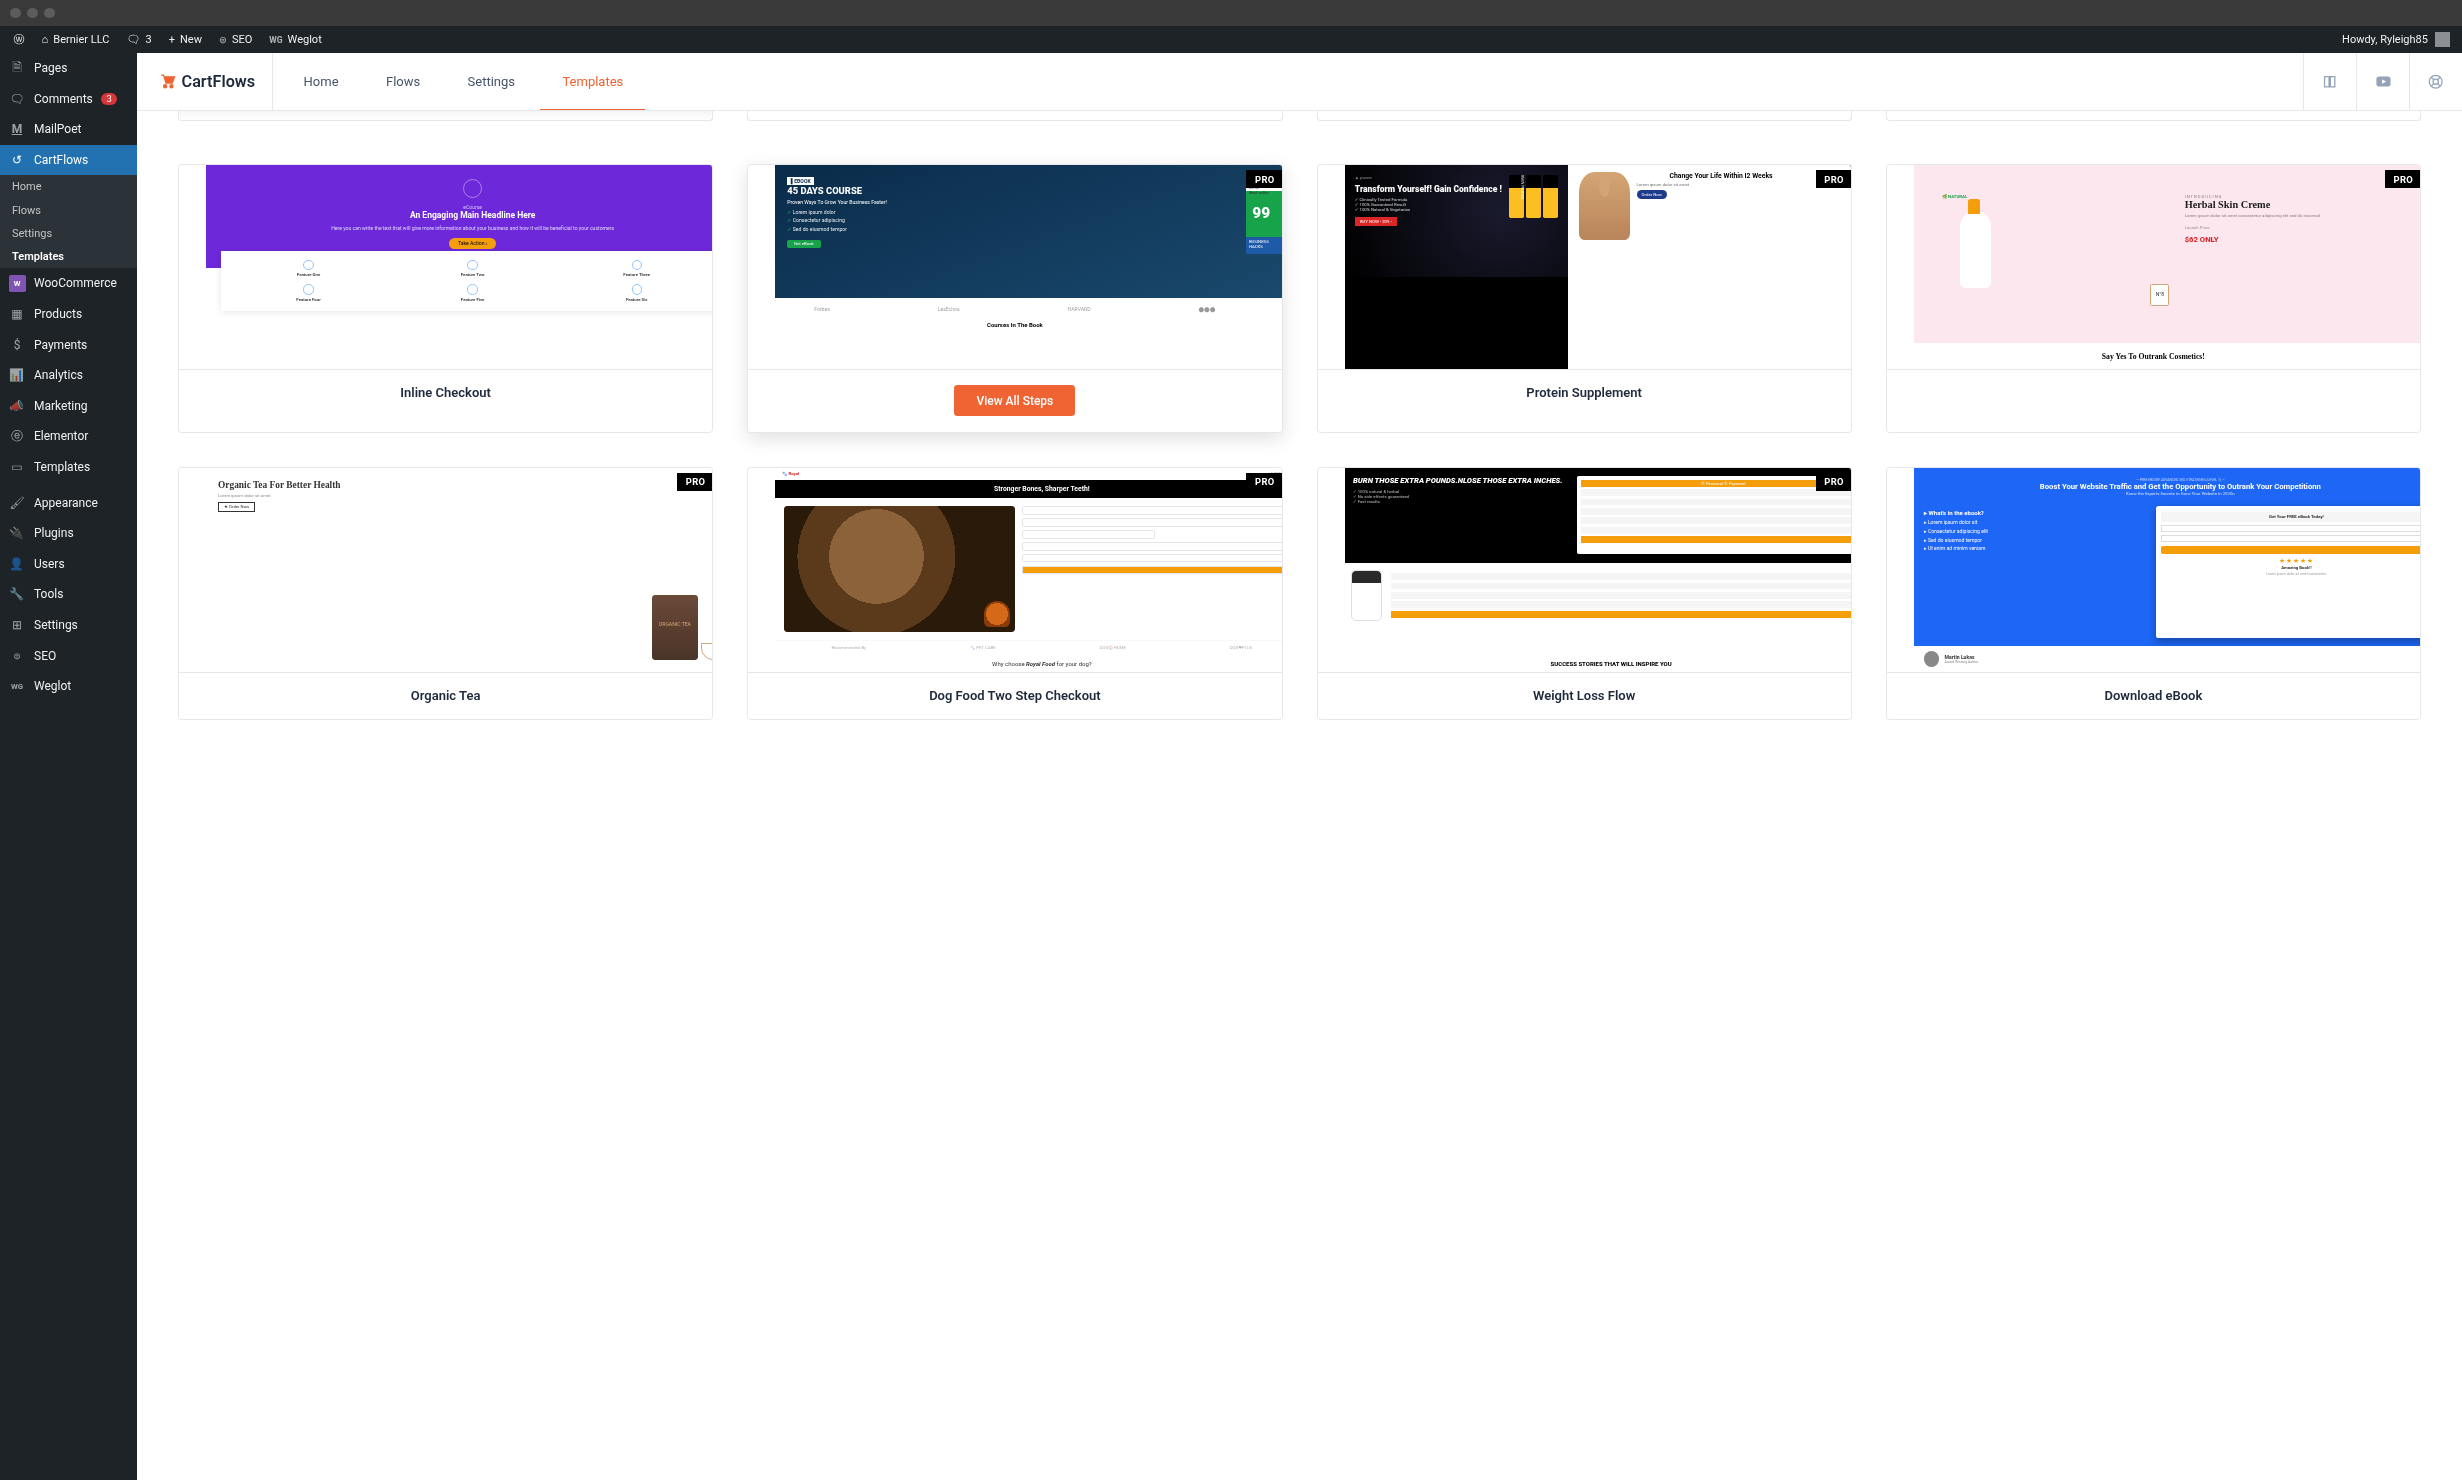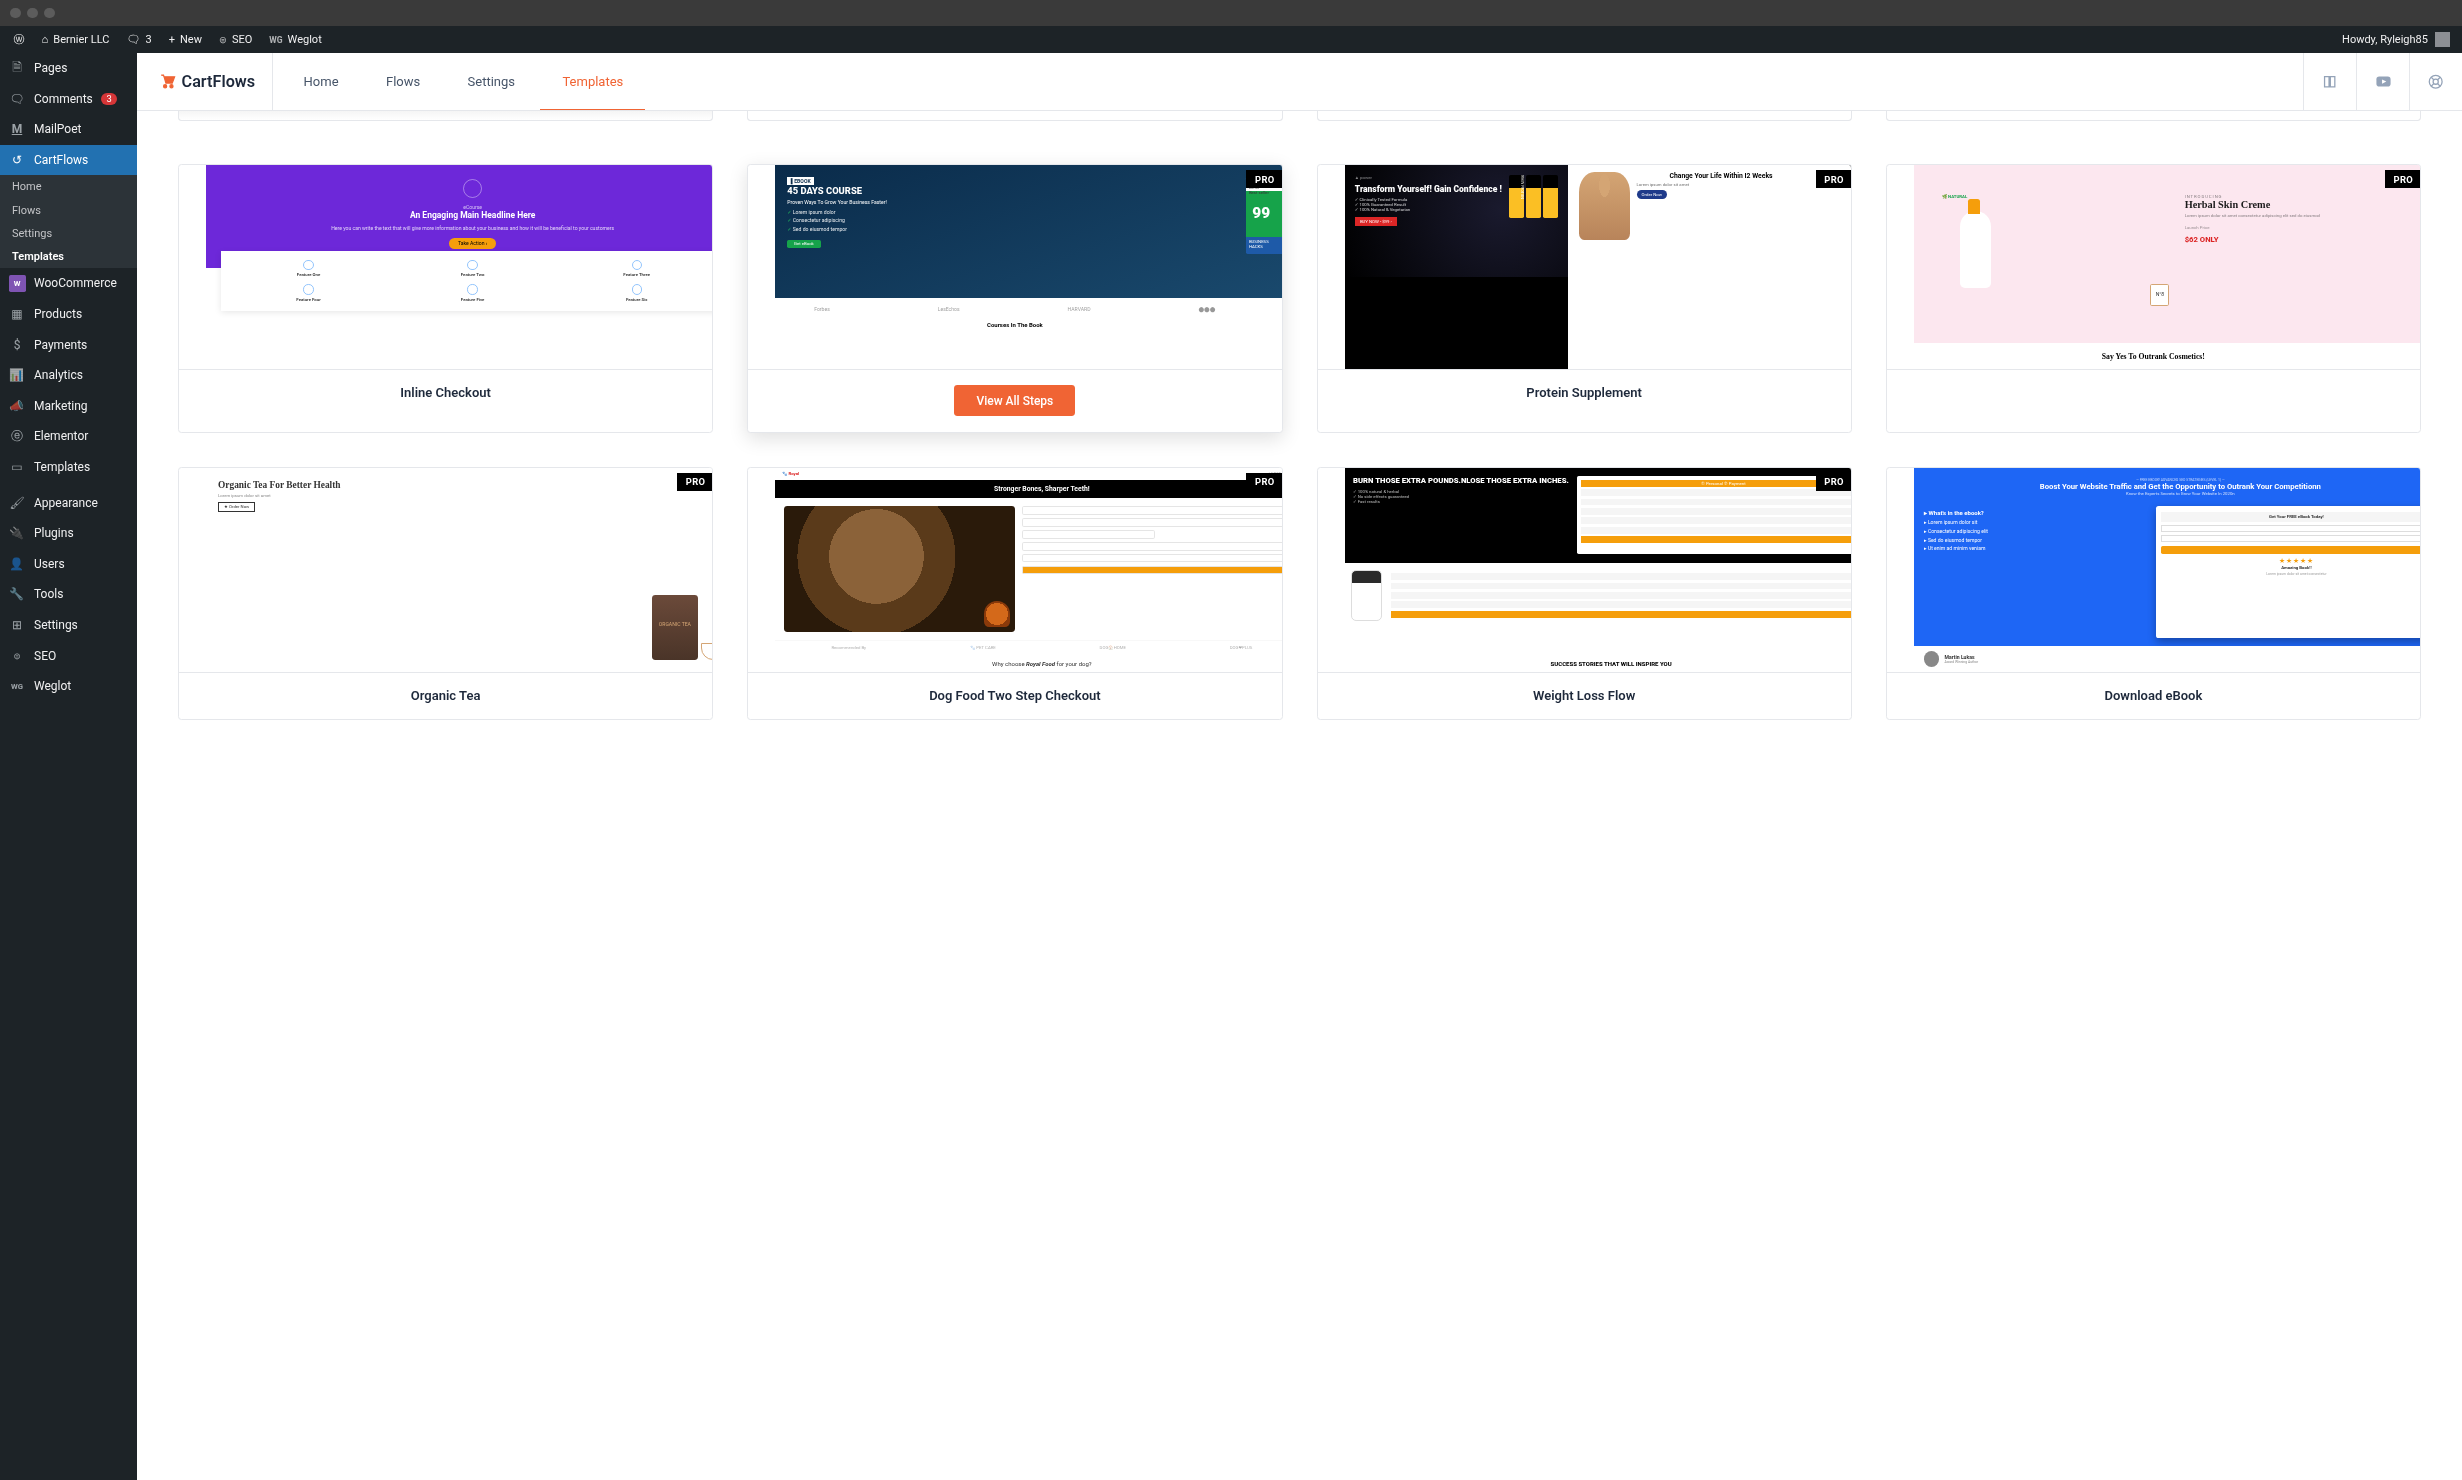--- a/index.html
+++ b/index.html
@@ -105,21 +105,21 @@
 .pv-dog .photo { flex: 1; background: radial-gradient(circle at 40% 40%, #8b6239 0 30%, #5a3a1a 30% 50%, #2a1a0a 50%); border-radius: 3.4px; position: relative; }
 .pv-dog .photo::after { content:""; position:absolute; bottom:5.1px; right:5.1px; width:26px; height:26px; background: radial-gradient(circle, #d4691a 0 60%, #8b3a0a 60%); border-radius: 50% 50% 20% 20%; }
 .pv-dog .form { flex: 1.2; }
 .pv-dog .form div { height: 8.5px; background: #fff; border: 0.9px solid #e5e5e5; margin-bottom: 3.4px; border-radius: 1.7px; }
 .pv-dog .form .orange { background: #f59e0b; }
 .pv-dog .logos { display: flex; justify-content: space-around; padding: 4.3px; opacity: .4; font-size: 4.3px; border-top: 0.9px solid #eee; }
 .pv-dog .q { text-align: center; font-size: 6px; padding: 5.1px; }
 
 .pv-weight { background: #000; color: #fff; height: 100%; display: flex; flex-direction: column; }
 .pv-weight .top { display: flex; padding: 8.5px; gap: 5.1px; flex: 1; }
-.pv-weight h4 { font-size: 7.7px; font-weight: 900; flex: 1; }
+.pv-weight h4 { font-size: 7.7px; font-weight: 900; flex: 1; font-style: italic; }
 .pv-weight .form { flex: 1.3; background: #fff; padding: 3.4px; border-radius: 1.7px; }
 .pv-weight .form div { height: 6.8px; background: #f5f5f5; margin-bottom: 2.6px; }
 .pv-weight .form .btn-o { background: #f59e0b; }
 .pv-weight .mid { background: #fff; flex: 1; display: flex; gap: 5.1px; padding: 6.8px; }
 .pv-weight .pill { width: 31px; height: 51px; background: linear-gradient(#2a2a2a 0 25%, #fff 25%); border-radius: 5.1px; border: 0.9px solid #ddd; }
 .pv-weight .stories { background: #fff; color: #000; text-align: center; font-size: 6px; font-weight: 800; padding: 5.1px; }
 
 .pv-dlbook { background: #1e66f5; color: #fff; height: 100%; display: flex; flex-direction: column; }
 .pv-dlbook .hero { text-align: center; padding: 10.3px 13.7px; }
 .pv-dlbook h4 { font-size: 7.7px; }

